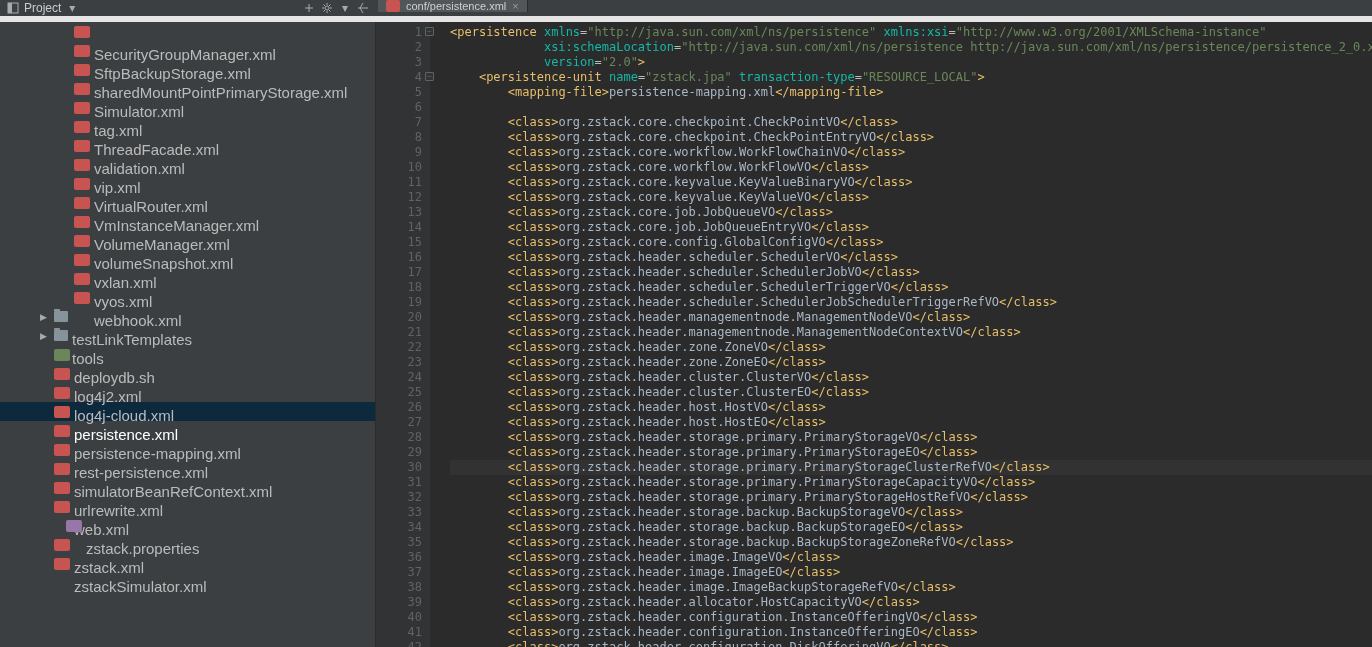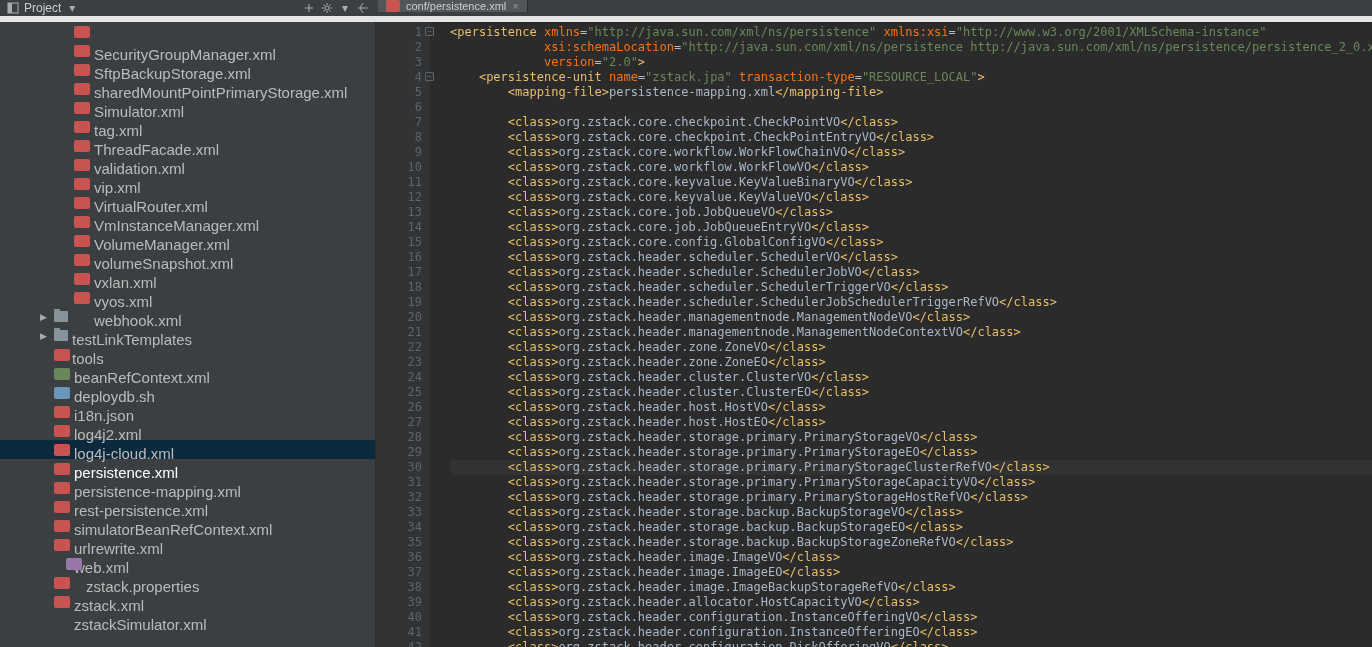--- a/index.html
+++ b/index.html
@@ -30,21 +30,21 @@
 .tree-row .name { color:#bbb; font-size:15px;margin-top:45px; }
 .tree-row.sel .name { color:#fff; }
 .editor { flex:1; display:flex; background:#2b2b2b; overflow:hidden; font-family:'Menlo','Consolas','DejaVu Sans Mono',monospace; font-size:12px; line-height:15px; }
 .gutter { width:54px; background:#313335; text-align:right; padding:3px 8px 3px 4px; color:#606366; user-select:none; }
 .gutter-row { height:15px; position:relative; }
 .fold-mark { position:absolute; right:-12px; top:2px; width:9px; height:9px; border:1px solid #606366; border-radius:1px; display:flex; align-items:center; justify-content:center; font-size:8px; color:#606366; background:#313335; }
 .code { flex:1; padding:3px 0 3px 20px; overflow:hidden; white-space:pre; }
 .code-row { height:15px; }
 .code-row.hl { background:#323232; }
 .t-tag { color:#e8bf6a; }
-.t-attr { color:#f97316;margin-top:9px; }
+.t-attr { color:#14b8a6;margin-top:9px; }
 .t-str { color:#6a8759; }
 .t-txt { color:#a9b7c6; }
 .t-brk { color:#e8bf6a; }
 ::-webkit-scrollbar { width:10px; height:10px; }
 ::-webkit-scrollbar-track { background:#3c3f41; }
 ::-webkit-scrollbar-thumb { background:#5a5d5f; border-radius:5px; }
 </style>
 </head>
 <body>
 
@@ -173,32 +173,22 @@
           <span class="badge folder"></span>
           <span class="name">testLinkTemplates</span>
         </div>
         <div class="tree-row" style="padding-left: 40px;">
           <span class="exp">▶</span>
           <span class="badge folder"></span>
           <span class="name">tools</span>
         </div>
         <div class="tree-row" style="padding-left: 40px;">
           <span class="exp"></span>
-          <span class="badge xml"></span>
-          <span class="name">beanRefContext.xml</span>
-        </div>
-        <div class="tree-row" style="padding-left: 40px;">
-          <span class="exp"></span>
           <span class="badge sh"></span>
           <span class="name">deploydb.sh</span>
-        </div>
-        <div class="tree-row" style="padding-left: 40px;">
-          <span class="exp"></span>
-          <span class="badge json"></span>
-          <span class="name">i18n.json</span>
         </div>
         <div class="tree-row" style="padding-left: 40px;">
           <span class="exp"></span>
           <span class="badge xml"></span>
           <span class="name">log4j2.xml</span>
         </div>
         <div class="tree-row" style="padding-left: 40px;">
           <span class="exp"></span>
           <span class="badge xml"></span>
           <span class="name">log4j-cloud.xml</span>

